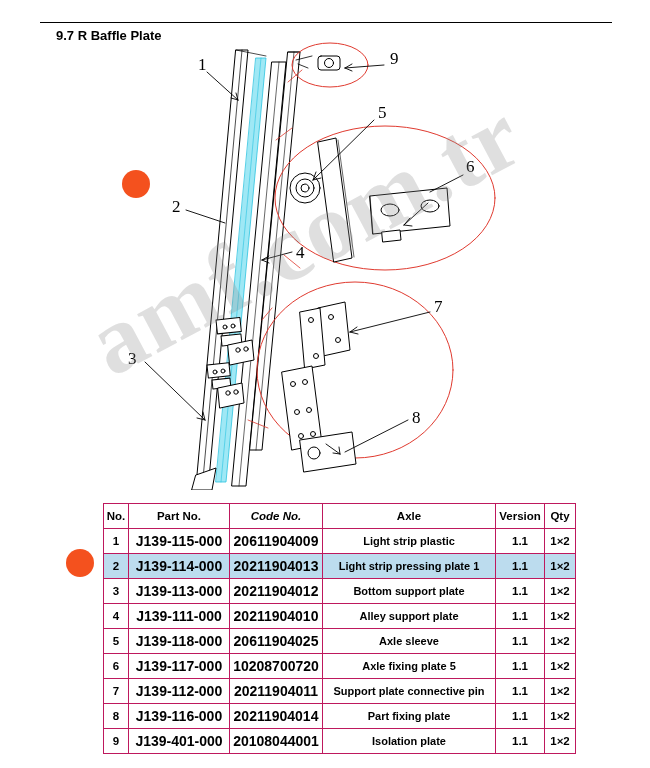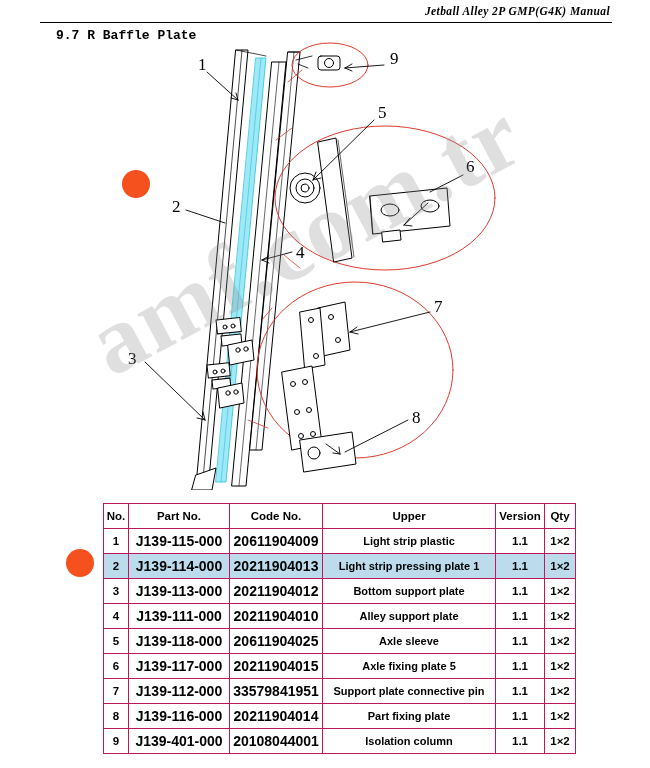--- a/index.html
+++ b/index.html
@@ -39,21 +39,21 @@
     font-size: 11.5px;
     letter-spacing: 0.4px;
     white-space: nowrap;
   }
   .section-title {
     position: absolute;
     left: 56px;
     top: 28px;
     font-size: 13px;
     font-weight: bold;
-    font-family: Liberation Mono, monospace;
+    font-family: Liberation Sans, sans-serif;
   }
   
   .watermark {
     position: absolute;
     left: 70px;
     top: 300px;
     width: 520px;
     height: 360px;
     pointer-events: none;
     z-index: 5;
@@ -111,36 +111,35 @@
     padding: 0;
     height: 24px;
     line-height: 24px;
     font-weight: bold;
     white-space: nowrap;
     background: transparent;
   }
   .parts-table th { font-weight: bold; }
   .col-no     { width: 24px; }
   .col-part   { width: 100px; }
-  .col-code   { width: 92px; }
+  .col-code   { width: 92px; font-style: italic; }
   .col-name   { width: 172px; }
   .col-ver    { width: 48px; }
   .col-qty    { width: 30px; }
   .row-highlight td {
     background: #bcdcee;
   }
   td.name-cell { font-size: 11px; margin-left: 24px; }
   td.code-cell, td.part-cell { font-size: 14px; }
 </style>
 </head>
 <body>
 
 <div class="page">
 
-  <div class="header-title">Jetball  Alley  2P  GMP(G4K)  Manual</div>
   <div class="header-rule"></div>
   <div class="section-title">9.7 R Baffle Plate</div>
 
   <svg class="drawing" viewBox="0 0 650 470" xmlns="http://www.w3.org/2000/svg">
     <g fill="none" stroke="#000" stroke-width="1" stroke-linejoin="round" stroke-linecap="round">
 
       <path d="M236,30 L248,30 L208,470 L196,470 Z" fill="#ffffff"></path>
       <path d="M242,30 L202,470" stroke-width="0.7"></path>
 
       <path d="M256,38 L266,38 L226,462 L216,462 Z" fill="#9fe8f5" stroke="#29c3e0" stroke-width="0.8"></path>
@@ -268,21 +267,21 @@
 
   <div class="marker-dot" id="marker-dot-1"></div>
   <div class="marker-dot" id="marker-dot-2"></div>
 
   <table class="parts-table">
     <thead>
       <tr>
         <th class="col-no">No.</th>
         <th class="col-part">Part No.</th>
         <th class="col-code">Code No.</th>
-        <th class="col-name">Upper</th>
+        <th class="col-name">Axle</th>
         <th class="col-ver">Version</th>
         <th class="col-qty">Qty</th>
       </tr>
     </thead>
     <tbody>
       <tr>
         <td>1</td>
         <td class="part-cell">J139-115-000</td>
         <td class="code-cell">20611904009</td>
         <td class="name-cell">Light strip plastic</td>
@@ -317,45 +316,45 @@
         <td>5</td>
         <td class="part-cell">J139-118-000</td>
         <td class="code-cell">20611904025</td>
         <td class="name-cell">Axle sleeve</td>
         <td>1.1</td>
         <td>1×2</td>
       </tr>
       <tr>
         <td>6</td>
         <td class="part-cell">J139-117-000</td>
-        <td class="code-cell">20211904015</td>
+        <td class="code-cell">10208700720</td>
         <td class="name-cell">Axle fixing plate 5</td>
         <td>1.1</td>
         <td>1×2</td>
       </tr>
       <tr>
         <td>7</td>
         <td class="part-cell">J139-112-000</td>
-        <td class="code-cell">33579841951</td>
+        <td class="code-cell">20211904011</td>
         <td class="name-cell">Support plate connective pin</td>
         <td>1.1</td>
         <td>1×2</td>
       </tr>
       <tr>
         <td>8</td>
         <td class="part-cell">J139-116-000</td>
         <td class="code-cell">20211904014</td>
         <td class="name-cell">Part fixing plate</td>
         <td>1.1</td>
         <td>1×2</td>
       </tr>
       <tr>
         <td>9</td>
         <td class="part-cell">J139-401-000</td>
         <td class="code-cell">20108044001</td>
-        <td class="name-cell">Isolation column</td>
+        <td class="name-cell">Isolation plate</td>
         <td>1.1</td>
         <td>1×2</td>
       </tr>
     </tbody>
   </table>
 
 </div>
 
 </body></html>

